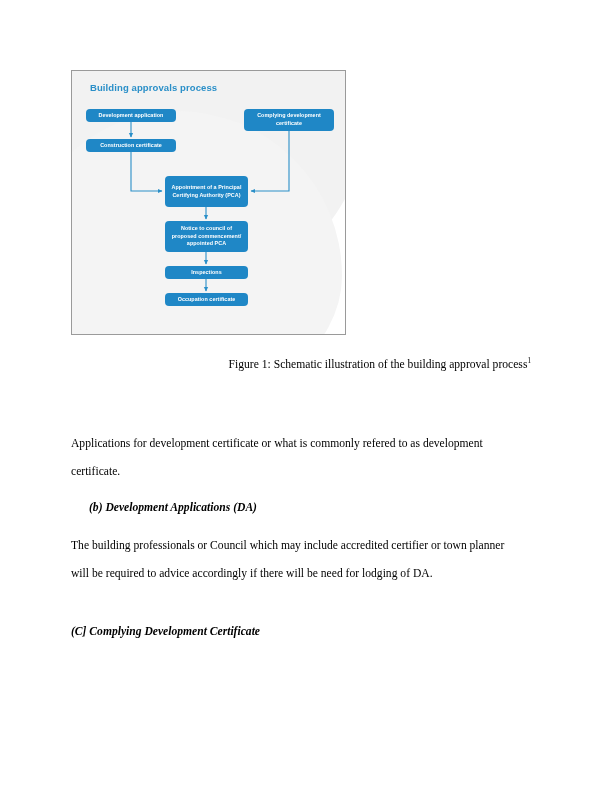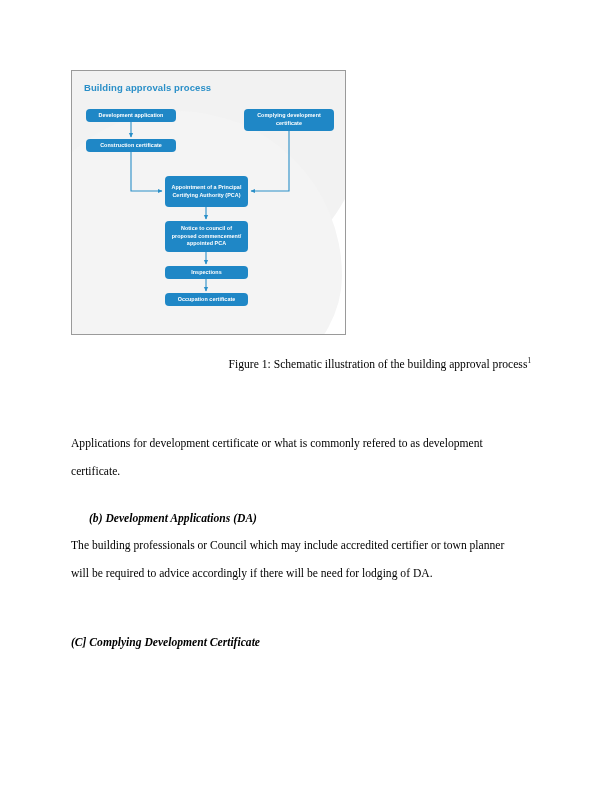--- a/index.html
+++ b/index.html
@@ -48,21 +48,21 @@
     width: 330px;
     height: 300px;
     left: -60px;
     top: 40px;
     border-radius: 50% 50% 55% 45% / 60% 55% 45% 40%;
     background: #f4f4f4;
   }
 
   .diagram-title {
     position: absolute;
-    left: 12px;
+    left: 18px;
     top: 11px;
     font-family: "Liberation Sans", sans-serif;
     font-size: 9.5px;
     font-weight: bold;
     color: #2a8fc8;
     letter-spacing: .1px;
     white-space: nowrap;
   }
 
   
@@ -126,21 +126,20 @@
   }
   .p-one   { top: 430px; font-family: Liberation Serif, serif; }
   .p-two   { top: 532px; }
 
   .subhead {
     position: absolute;
     font-weight: bold;
     font-style: italic;
     font-size: 11.6px;
     line-height: 28px;
-    margin-top: 11px;
   }
   .h-b { left: 89px;  top: 494px; }
   .h-c { left: 71px;  top: 618px; }
 </style>
 </head>
 <body>
 
 <div class="figure-frame">
 
   <div class="swoosh-wrap">

